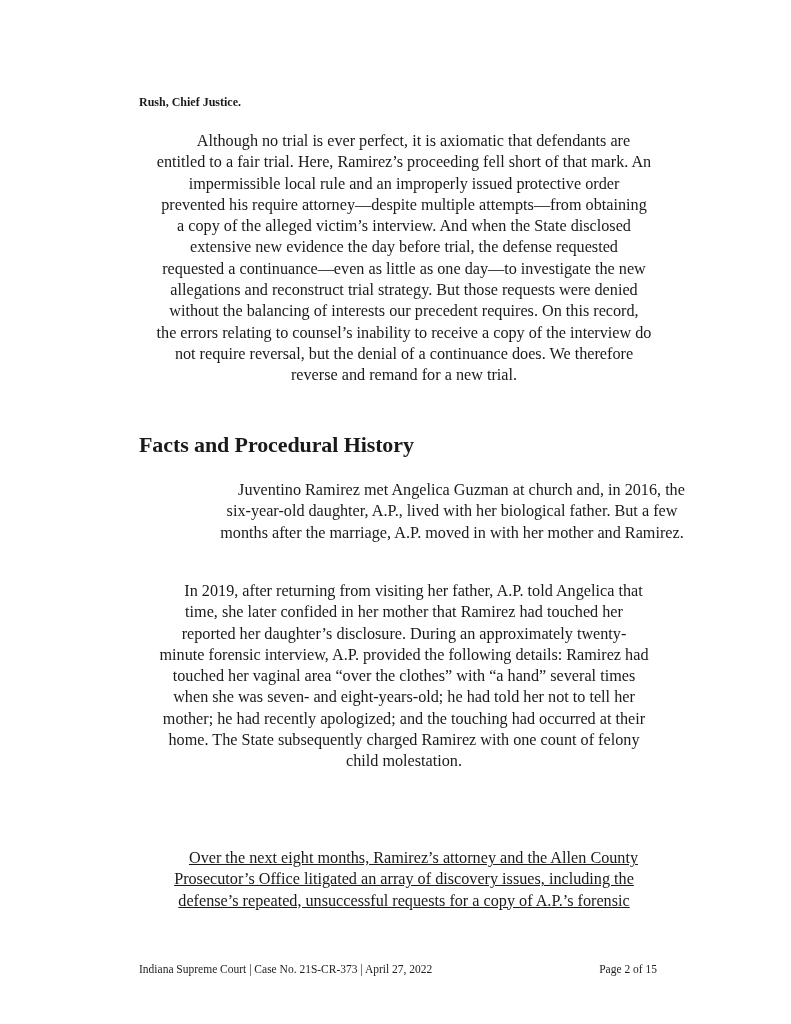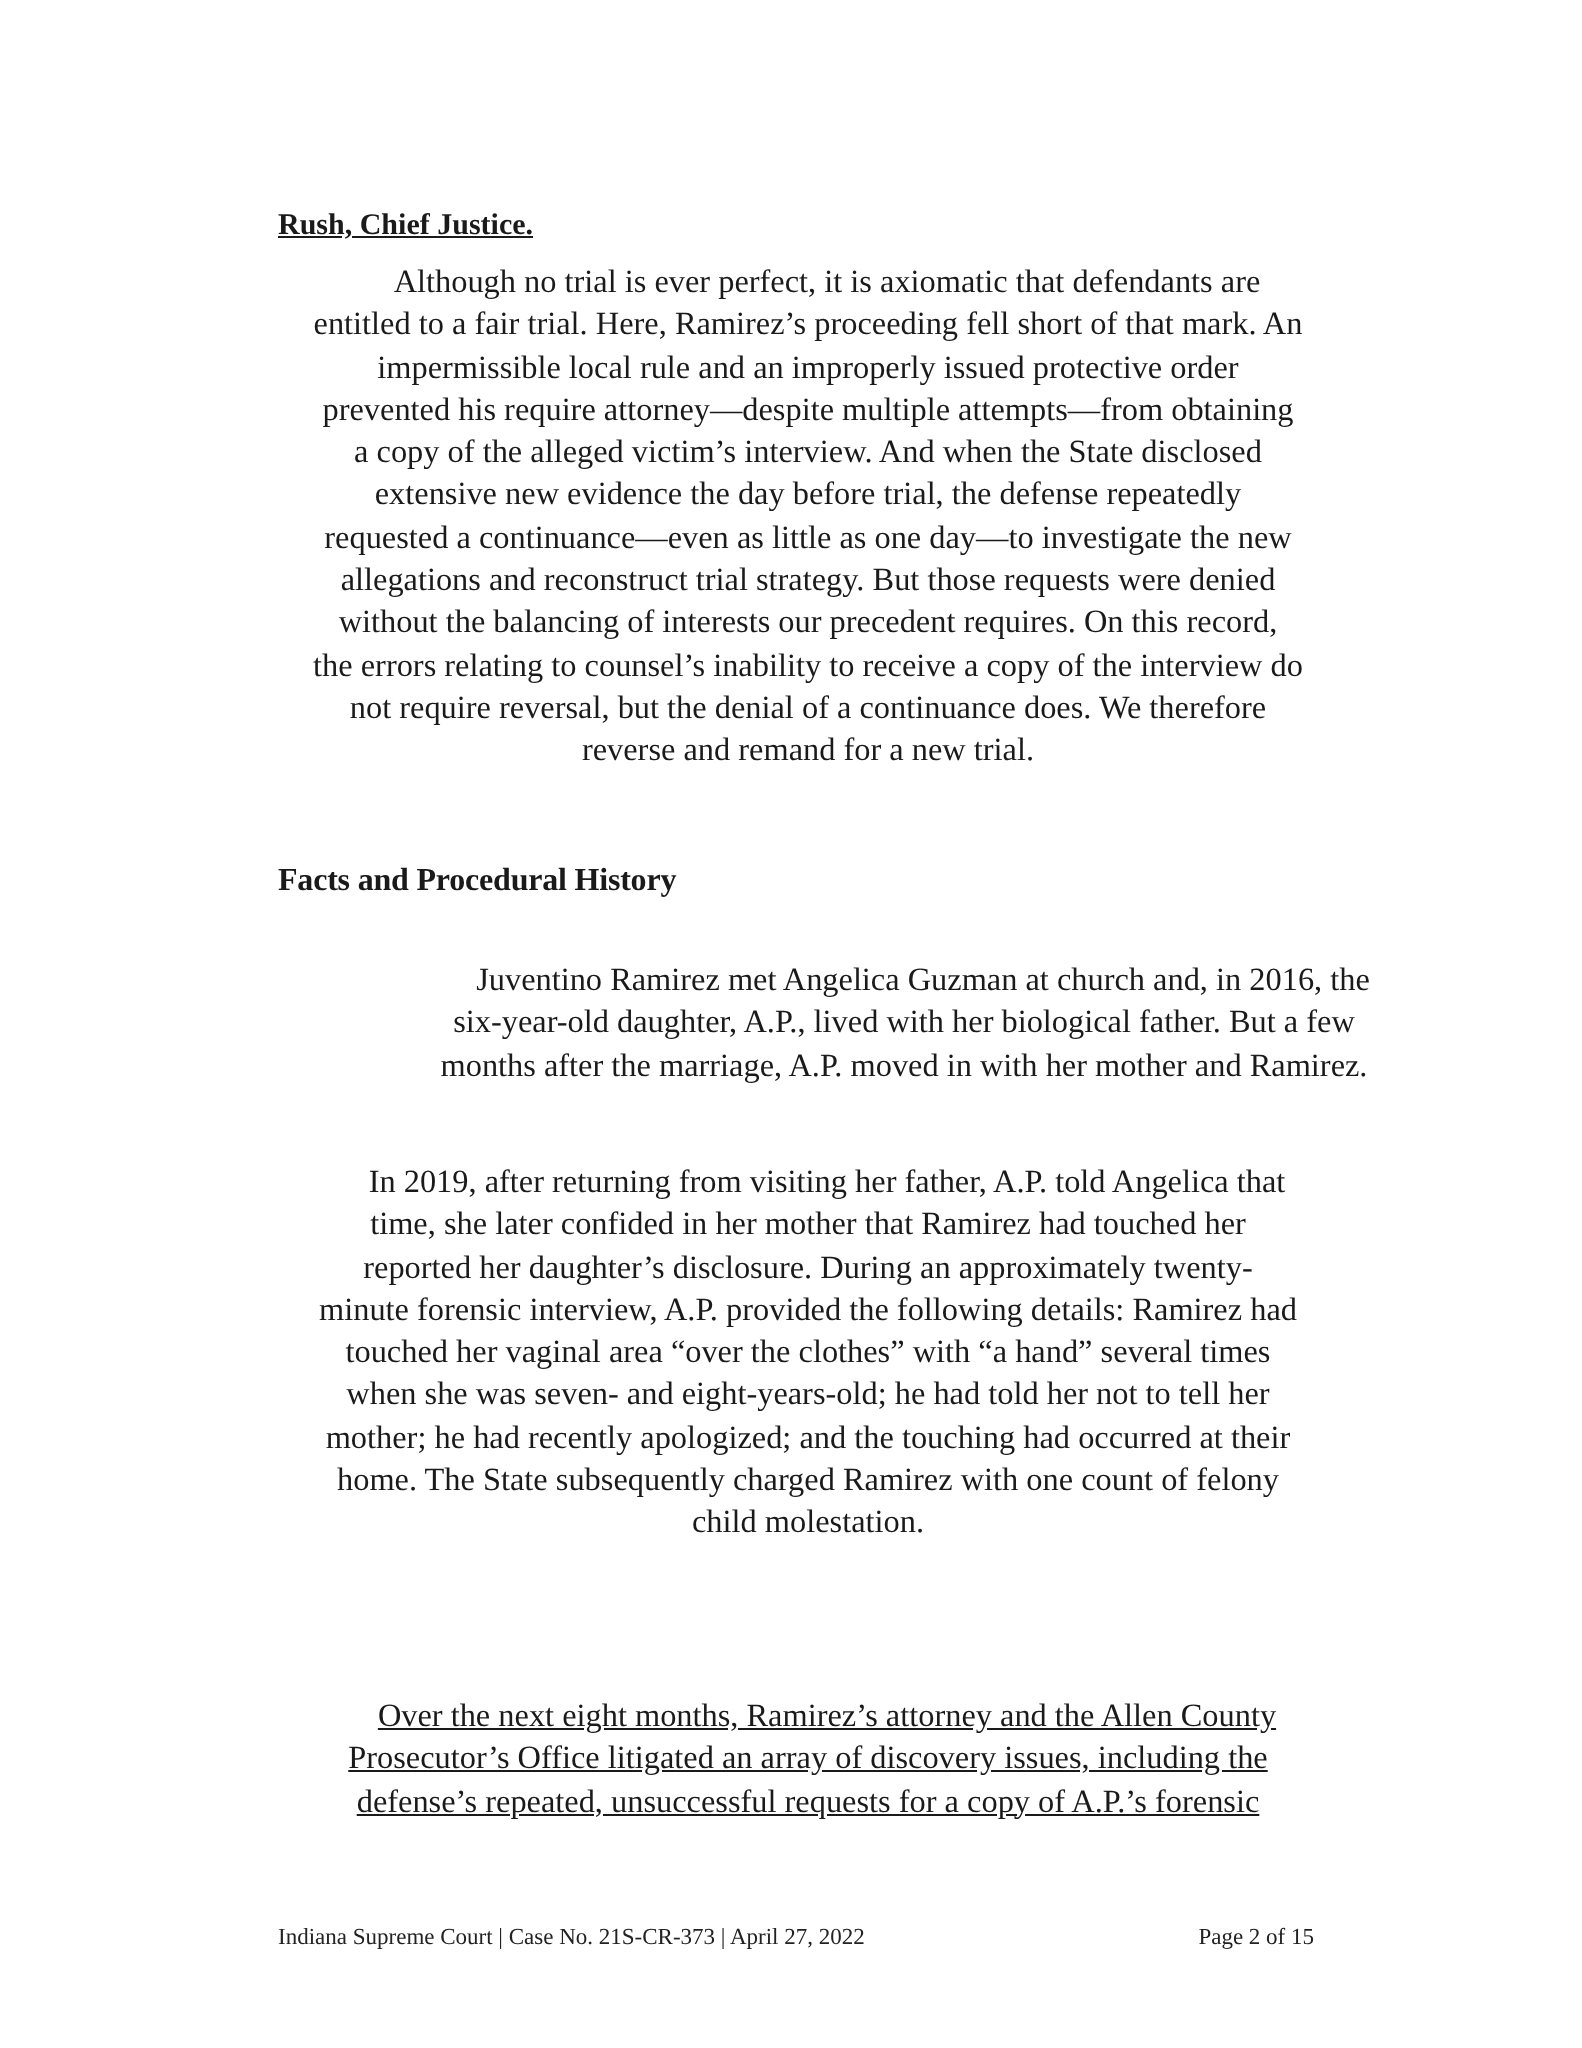--- a/index.html
+++ b/index.html
@@ -16,47 +16,46 @@
     color: #1a1a1a;
   }
   .page {
     position: absolute;
     left: 139px;
     top: 0;
     width: 530px;
   }
   .author {
     position: absolute;
-    top: 105px;
+    top: 95px;
     left: 0;
-    font-size: 15px;
+    font-size: 12px;
     font-weight: bold;
     white-space: nowrap;
-    text-decoration: underline;
   }
   .para {
     position: absolute;
     left: 0;
     width: 530px;
     font-size: 16.2px;
     line-height: 21.3px;
     text-align: center;
   }
   .para .line {
     display: block;
     white-space: nowrap;
   }
   .para .line.indent {
     padding-left: 19px;
   }
   .heading {
     position: absolute;
     left: 0;
     top: 432px;
-    font-size: 16px;
+    font-size: 22px;
     font-weight: bold;
     white-space: nowrap;
     letter-spacing: -0.1px;
   }
   .footer {
     position: absolute;
     top: 963px;
     left: 139px;
     width: 518px;
     font-size: 11.5px;
@@ -70,21 +69,21 @@
 
 <div class="page">
   <div class="author">Rush, Chief Justice.</div>
 
   <div class="para" style="top:131px;">
     <span class="line indent">Although no trial is ever perfect, it is axiomatic that defendants are</span>
     <span class="line">entitled to a fair trial. Here, Ramirez’s proceeding fell short of that mark. An</span>
     <span class="line">impermissible local rule and an improperly issued protective order</span>
     <span class="line">prevented his require attorney—despite multiple attempts—from obtaining</span>
     <span class="line">a copy of the alleged victim’s interview. And when the State disclosed</span>
-    <span class="line">extensive new evidence the day before trial, the defense repeatedly</span>
+    <span class="line">extensive new evidence the day before trial, the defense requested</span>
     <span class="line">requested a continuance—even as little as one day—to investigate the new</span>
     <span class="line">allegations and reconstruct trial strategy. But those requests were denied</span>
     <span class="line">without the balancing of interests our precedent requires. On this record,</span>
     <span class="line">the errors relating to counsel’s inability to receive a copy of the interview do</span>
     <span class="line">not require reversal, but the denial of a continuance does. We therefore</span>
     <span class="line">reverse and remand for a new trial.</span>
   </div>
 
   <div class="heading">Facts and Procedural History</div>
 

